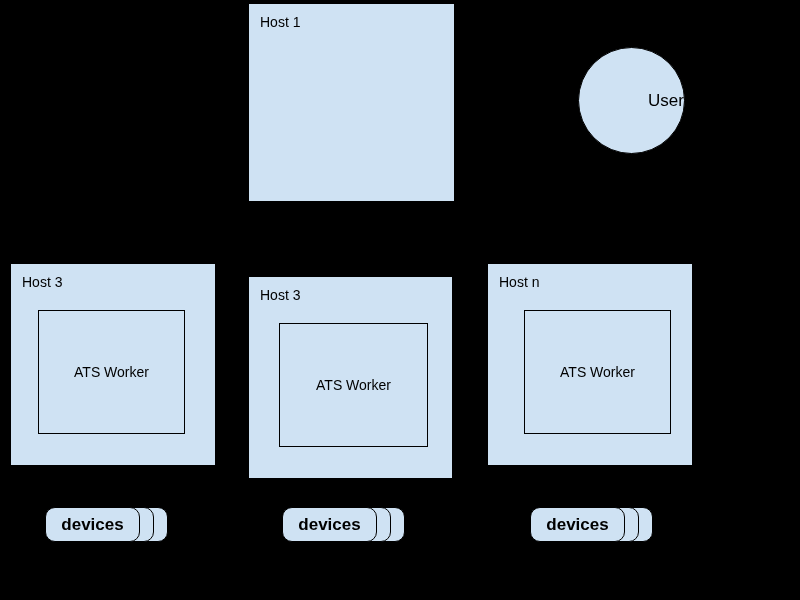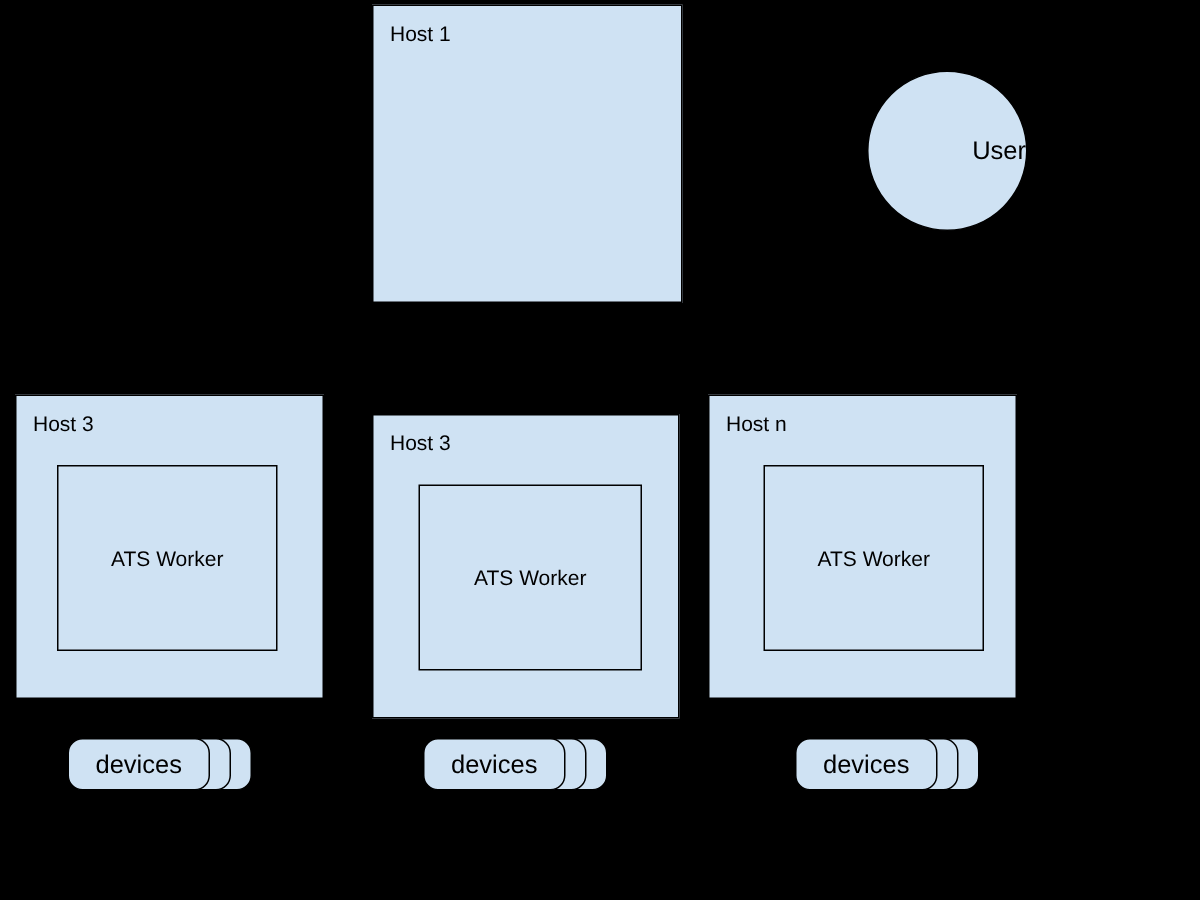--- a/index.html
+++ b/index.html
@@ -41,39 +41,40 @@
     justify-content: center;
     font-size: 14px;
     text-align: center;
   }
   .host1 { left: 248px; top: 3px; width: 207px; height: 199px; }
   .host1 .component { left: 31px; top: 38px; width: 136px; height: 132px; }
   .host2 { left: 10px;  top: 263px; width: 206px; height: 203px; }
   .host2 .component { left: 27px; top: 46px; width: 147px; height: 124px; }
   .host3 { left: 248px; top: 276px; width: 205px; height: 203px; }
   .host3 .component { left: 30px; top: 46px; width: 149px; height: 124px; }
-  .hostn { left: 472px; top: 263px; width: 206px; height: 203px; }
+  .hostn { left: 487px; top: 263px; width: 206px; height: 203px; }
   .hostn .component { left: 36px; top: 46px; width: 147px; height: 124px; }
   .user-circle {
     position: absolute;
     left: 578px; top: 47px;
     width: 107px; height: 107px;
     background: var(--shape-fill);
     border: 1px solid var(--shape-border);
     border-radius: 50%;
     display: flex;
     align-items: center;
     justify-content: flex-end;
     font-size: 17px;
   }
   .device-stack {
     position: absolute;
-    top: 492px;
+    top: 507px;
     width: 124px;
     height: 37px;
+    font-weight: bold;
   }
   .stack1 { left: 45px; }
   .stack2 { left: 282px; }
   .stack3 { left: 530px; }
   .device-card {
     position: absolute;
     top: 0;
     width: 95px;
     height: 35px;
     background: var(--shape-fill);

